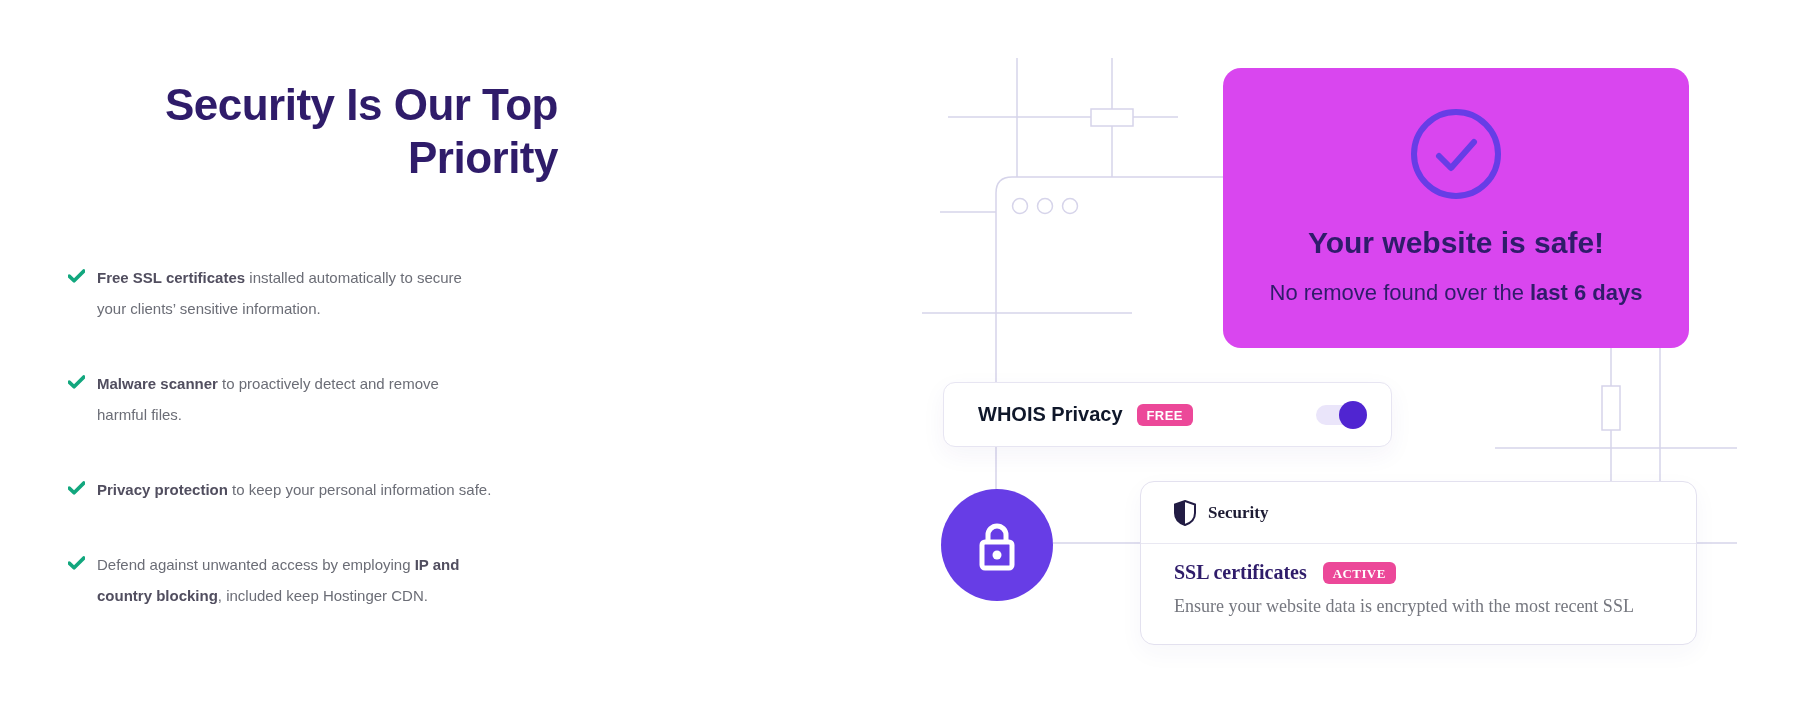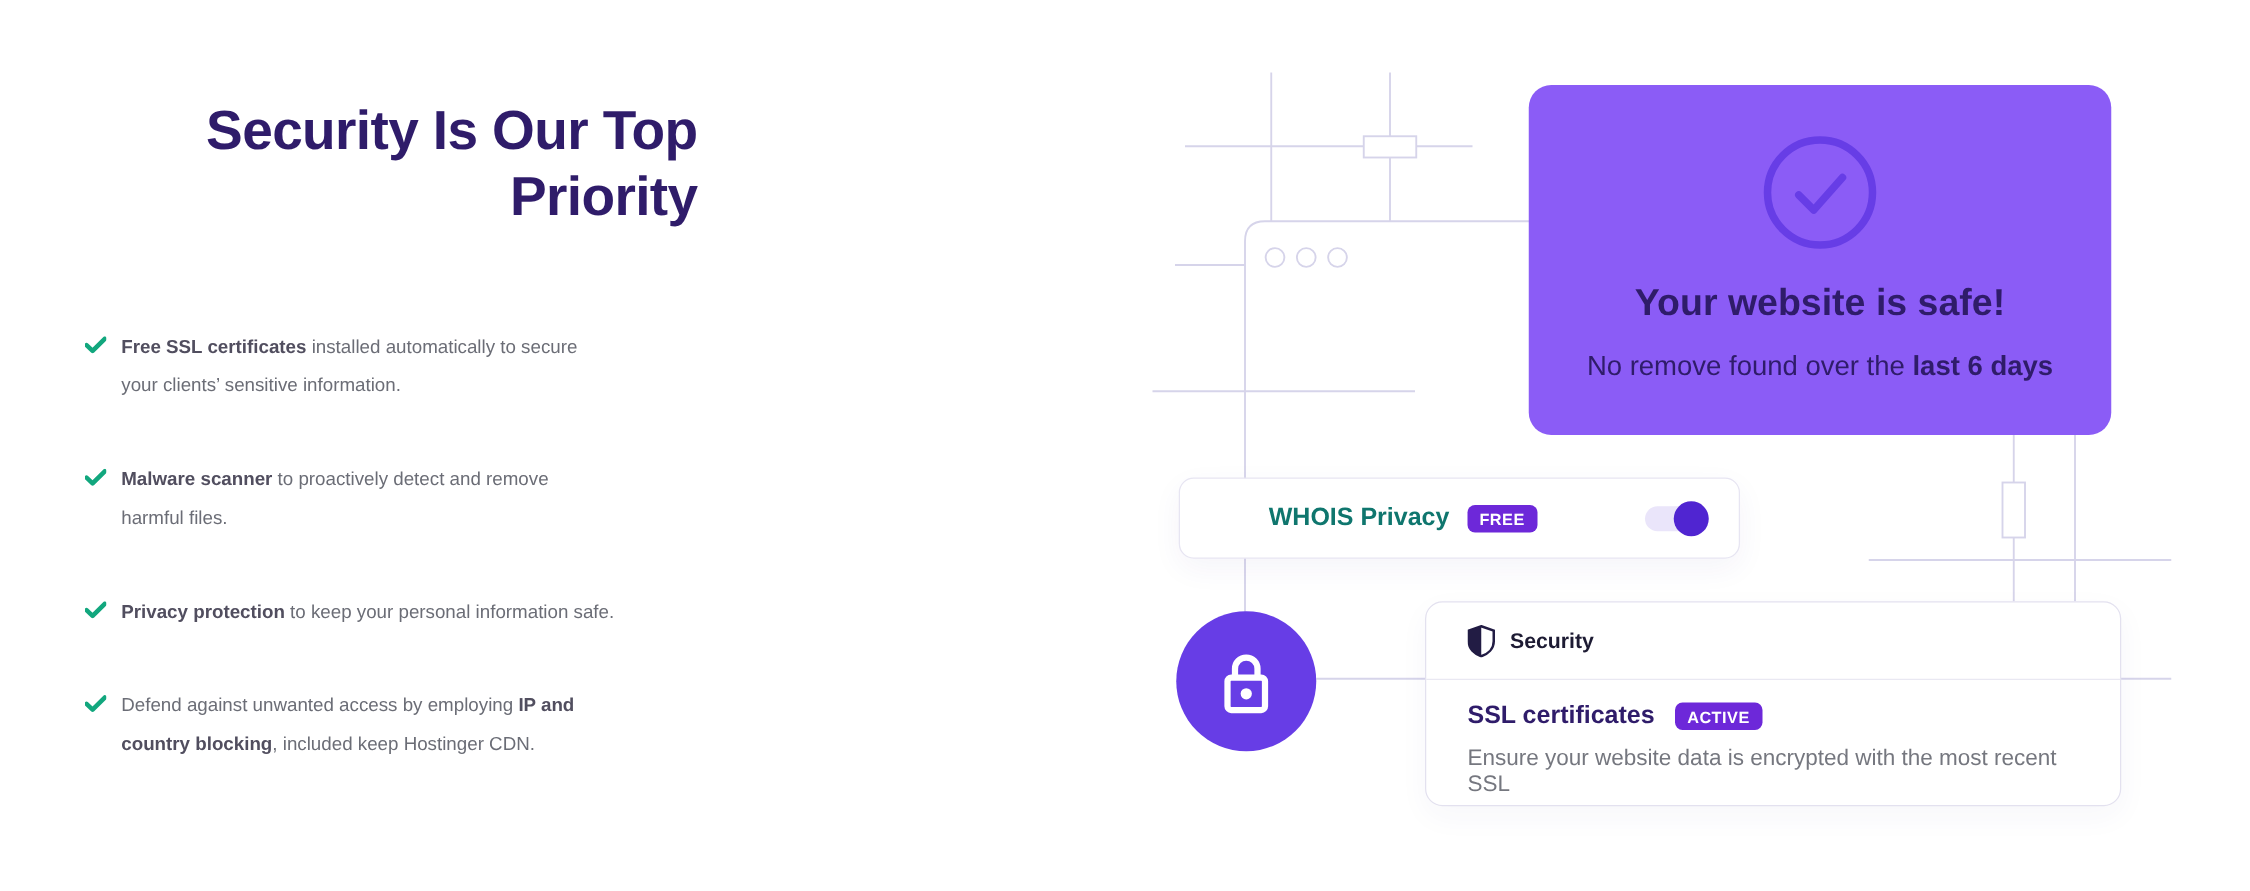--- a/index.html
+++ b/index.html
@@ -20,37 +20,37 @@
   }
   .features li .check{flex:0 0 auto;margin:7px 12px 0 0;display:inline-flex;}
   .features li strong{color:#514e5f;font-weight:700;}
 
   
   .deco{position:absolute;left:0;top:0;pointer-events:none;}
 
   
   .safe-card{
     position:absolute;left:1223px;top:68px;width:466px;height:280px;
-    background:#8b5cf6;border-radius:18px;text-align:center;
+    background:#d946ef;border-radius:18px;text-align:center;
   }
   .safe-card .circle-check{position:absolute;left:50%;top:38px;transform:translateX(-50%);}
   .safe-title{position:absolute;left:0;top:158px;width:100%;font-size:30px;font-weight:700;color:#2f1c6a;}
   .safe-sub{position:absolute;left:0;top:212px;width:100%;font-size:22px;color:#2f1c6a;}
   .safe-sub strong{font-weight:700;}
 
   
   .whois-card{
     position:absolute;left:943px;top:382px;width:449px;height:65px;background:#fff;
     border:1px solid #e7e5f2;border-radius:12px;box-sizing:border-box;
     display:flex;align-items:center;padding-left:34px;
     box-shadow:0 8px 24px rgba(63,48,128,.05);
   }
-  .whois-label{font-size:20px;font-weight:700;color:#0f766e;margin-left:37px;}
+  .whois-label{font-size:20px;font-weight:700;color:#0f172a;}
   .badge{
-    display:inline-block;background:#6d28d9;color:#fff;font-size:13px;font-weight:700;
+    display:inline-block;background:#ec4899;color:#fff;font-size:13px;font-weight:700;
     letter-spacing:.4px;border-radius:6px;padding:5px 10px 4px;line-height:1;
   }
   .whois-card .badge{margin-left:14px;}
   .toggle{
     position:absolute;right:26px;top:50%;transform:translateY(-50%);
     width:49px;height:20px;border-radius:10px;background:#eae5fa;cursor:pointer;
   }
   .toggle .knob{
     position:absolute;right:-2px;top:-4px;width:28px;height:28px;border-radius:50%;
     background:#5025d1;
@@ -60,20 +60,21 @@
   .lock-circle{
     position:absolute;left:941px;top:489px;width:112px;height:112px;border-radius:50%;
     background:#673de6;display:flex;align-items:center;justify-content:center;
   }
 
   
   .security-card{
     position:absolute;left:1140px;top:481px;width:557px;height:164px;background:#fff;
     border:1px solid #e3e1ef;border-radius:14px;box-sizing:border-box;
     box-shadow:0 8px 24px rgba(63,48,128,.04);
+    font-family:Liberation Serif, serif;
   }
   .sec-header{
     height:62px;border-bottom:1px solid #e9e8f2;display:flex;align-items:center;
     padding-left:33px;box-sizing:border-box;
   }
   .sec-header .sec-header-label{margin-left:12px;font-size:17px;font-weight:700;color:#1d1b33;}
   .sec-body{padding:17px 30px 0 33px;}
   .sec-row{display:flex;align-items:center;}
   .sec-title{font-size:20px;font-weight:700;color:#2f1c6a;}
   .sec-row .badge{margin-left:16px;}

